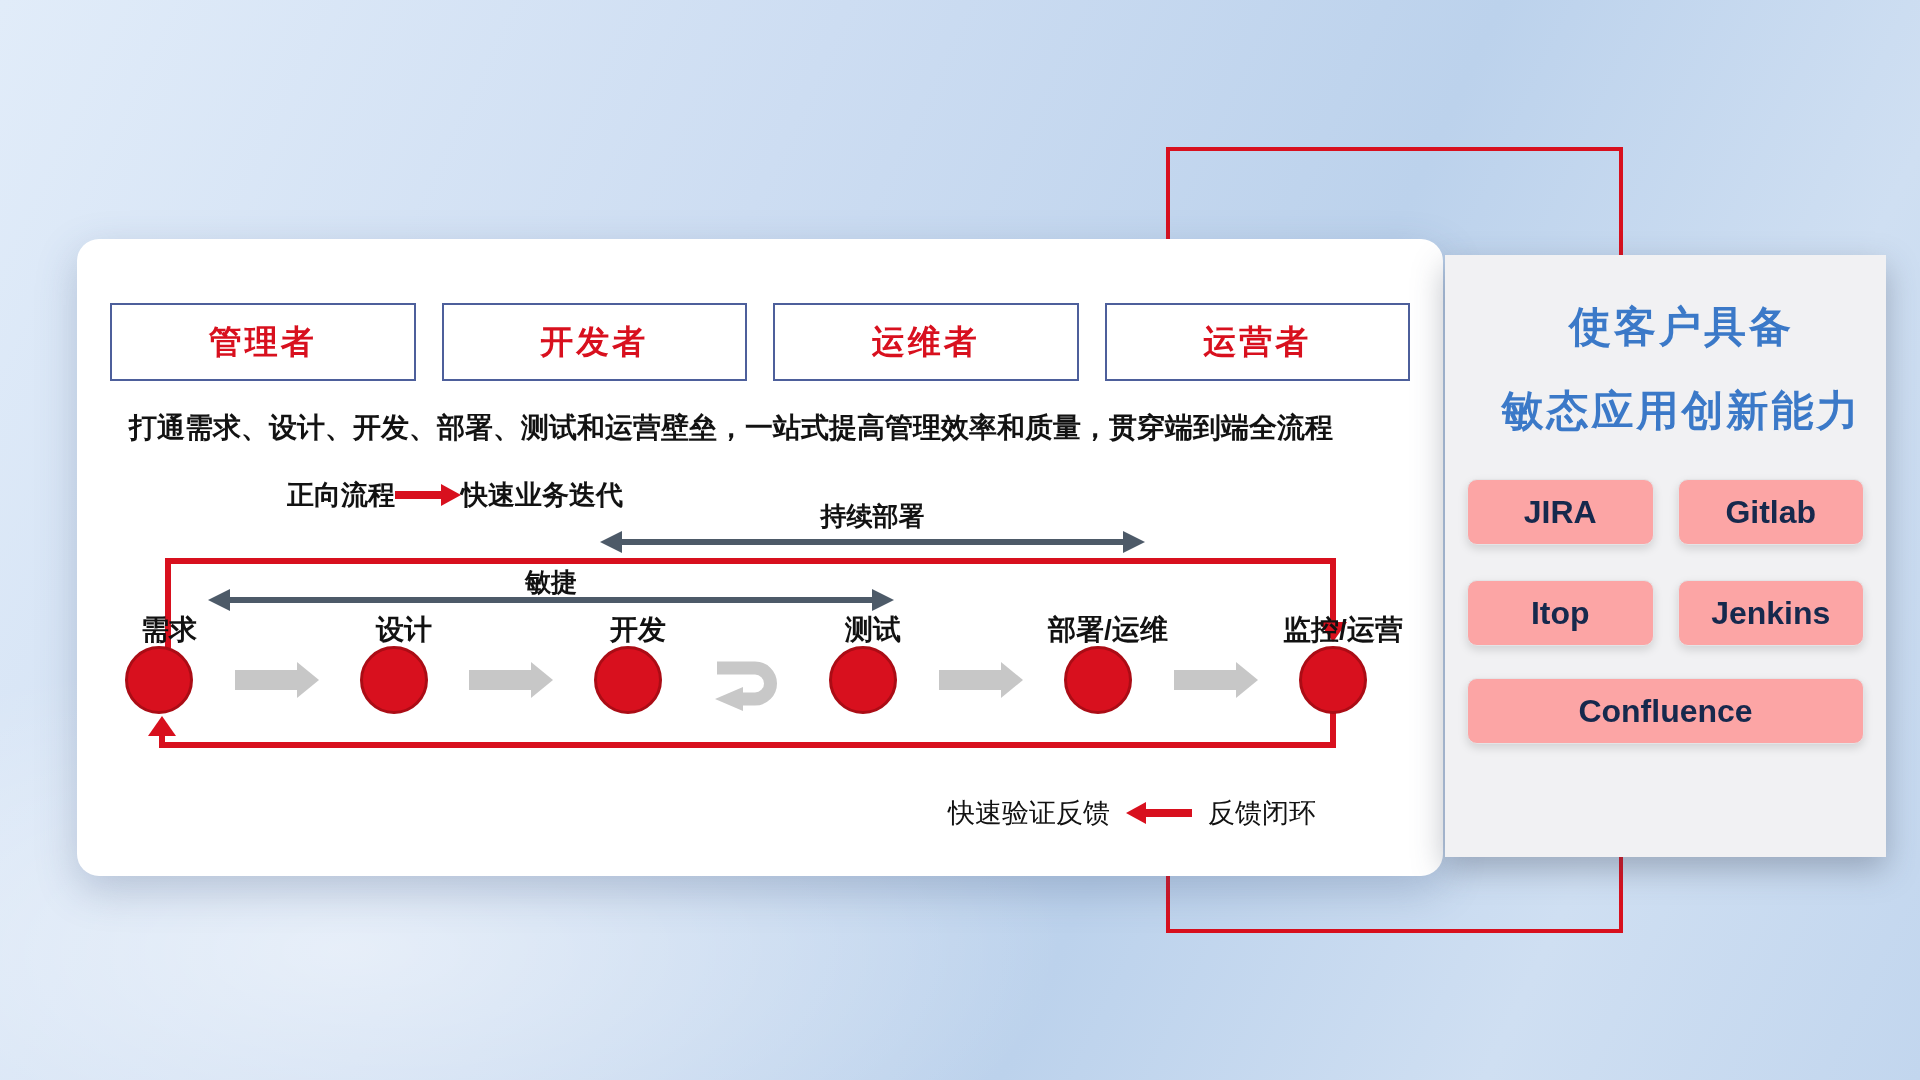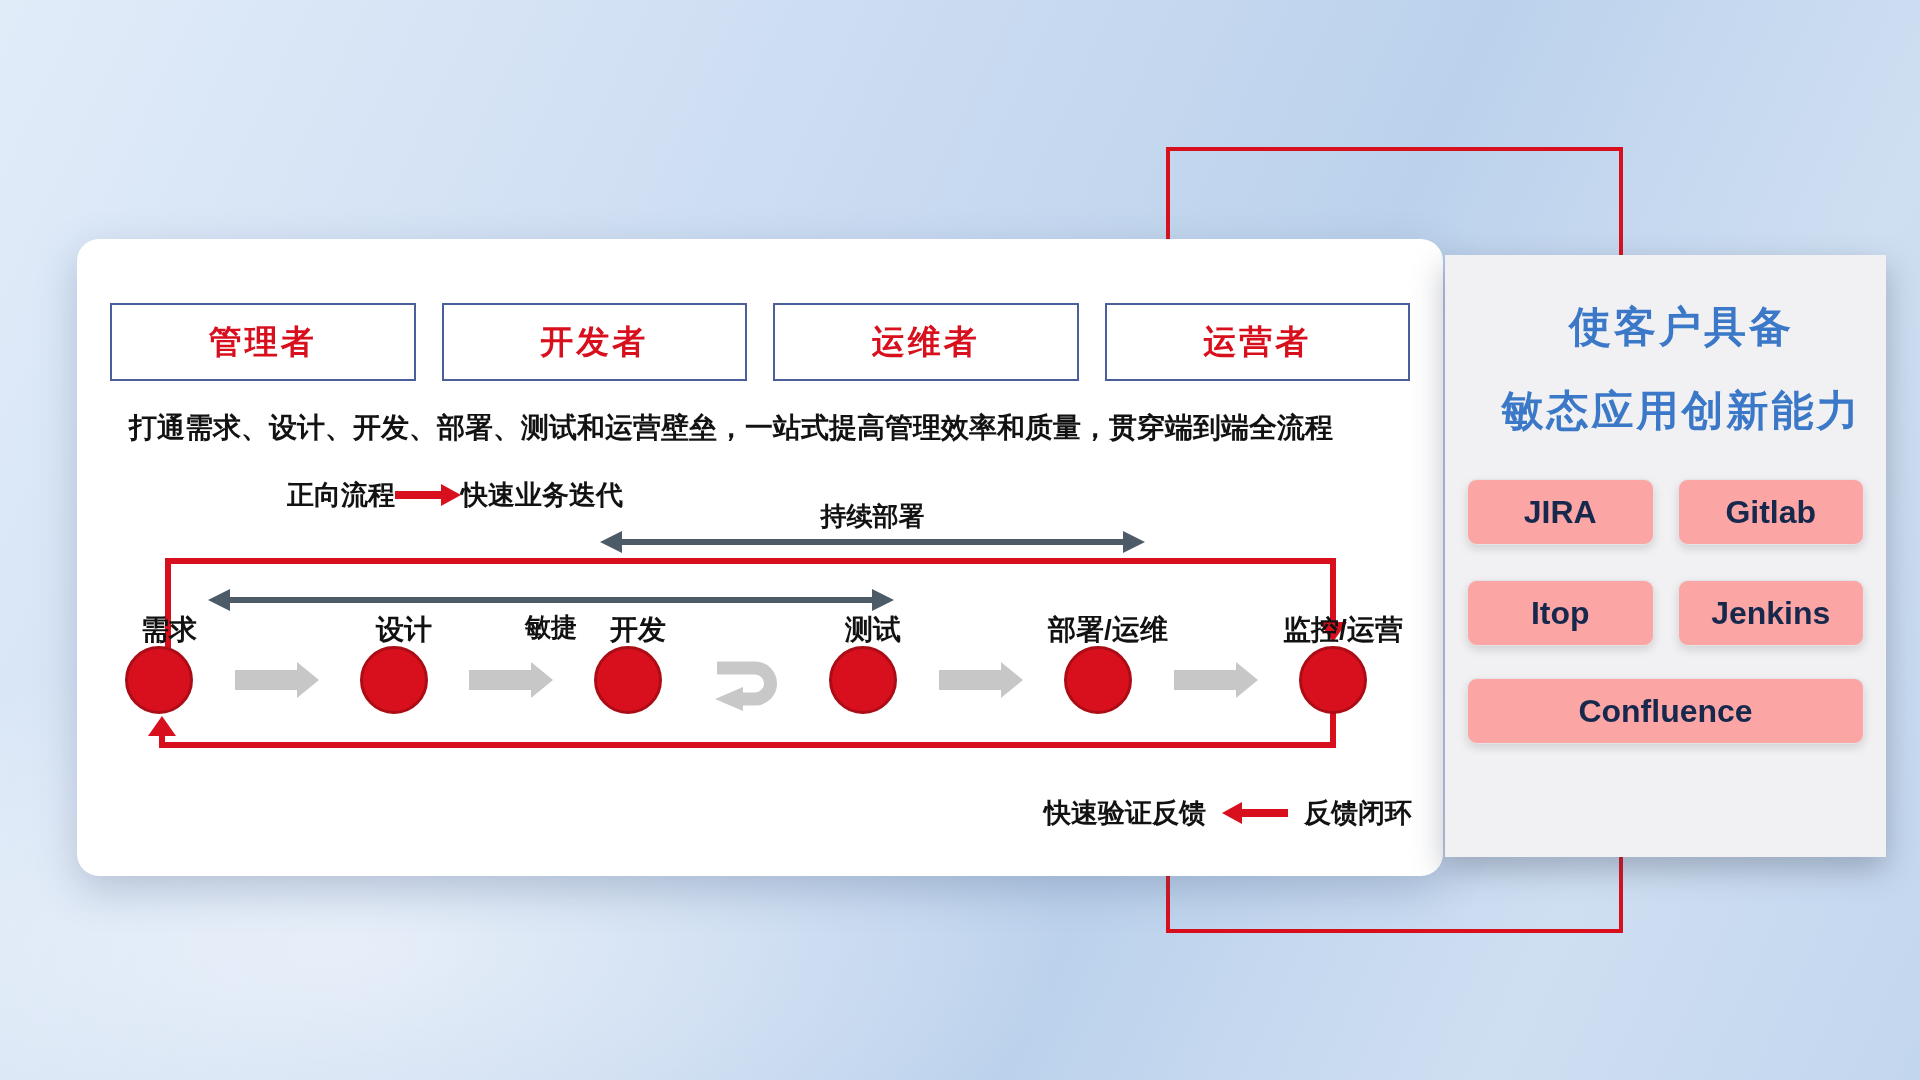--- a/index.html
+++ b/index.html
@@ -26,42 +26,42 @@
     background:#fff; border:2px solid #4d5f9b; color:#d8101e; font-size:33px; font-weight:bold;
     letter-spacing:3px; }
 
   .subtitle{ position:absolute; left:52px; top:170px; width:1310px; font-size:28px;
     font-weight:bold; color:#121212; white-space:nowrap; }
 
   
   .legend-forward{ position:absolute; left:210px; top:238px; display:flex; align-items:center;
     font-size:27px; font-weight:bold; color:#121212; }
   .legend-feedback{ position:absolute; left:775px; top:556px; width:560px; display:flex;
-    align-items:center; justify-content:flex-end; gap:16px; font-size:27px; font-weight:bold; color:#121212; }
+    align-items:center; justify-content:center; gap:16px; font-size:27px; font-weight:normal; color:#121212; }
 
   .red-arrow-right{ position:relative; width:66px; height:22px; }
   .red-arrow-right::before{ content:''; position:absolute; left:0; top:7px; width:46px; height:8px; background:#d8101e; }
   .red-arrow-right::after{ content:''; position:absolute; left:46px; top:0;
     border-left:20px solid #d8101e; border-top:11px solid transparent; border-bottom:11px solid transparent; }
 
   .red-arrow-left{ position:relative; width:66px; height:22px; }
   .red-arrow-left::before{ content:''; position:absolute; left:20px; top:7px; width:46px; height:8px; background:#d8101e; }
   .red-arrow-left::after{ content:''; position:absolute; left:0; top:0;
     border-right:20px solid #d8101e; border-top:11px solid transparent; border-bottom:11px solid transparent; }
 
   
   .darrow{ position:absolute; height:6px; background:#4d5a68; }
   .darrow::before{ content:''; position:absolute; left:-22px; top:-8px;
     border-right:22px solid #4d5a68; border-top:11px solid transparent; border-bottom:11px solid transparent; }
   .darrow::after{ content:''; position:absolute; right:-22px; top:-8px;
     border-left:22px solid #4d5a68; border-top:11px solid transparent; border-bottom:11px solid transparent; }
   .agile-arrow{ left:153px; top:358px; width:642px; }
   .cd-arrow{ left:545px; top:300px; width:501px; }
   .agile-label{ position:absolute; left:131px; width:686px; top:326px; text-align:center;
-    font-size:26px; font-weight:bold; color:#121212;margin-top:45px; }
+    font-size:26px; font-weight:bold; color:#121212; }
   .cd-label{ position:absolute; left:523px; width:545px; top:260px; text-align:center;
     font-size:26px; font-weight:bold; color:#121212; }
 
   
   .loop-seg{ position:absolute; background:#d8101e; }
   .seg-top-h{ left:88px; top:319px; width:1171px; height:6px; }
   .seg-left-v-top{ left:88px; top:319px; width:6px; height:90px; }
   .seg-right-v-top{ left:1253px; top:319px; width:6px; height:64px; }
   .seg-bottom-h{ left:82px; top:503px; width:1177px; height:6px; }
   .seg-right-v-bottom{ left:1253px; top:473px; width:6px; height:30px; }

